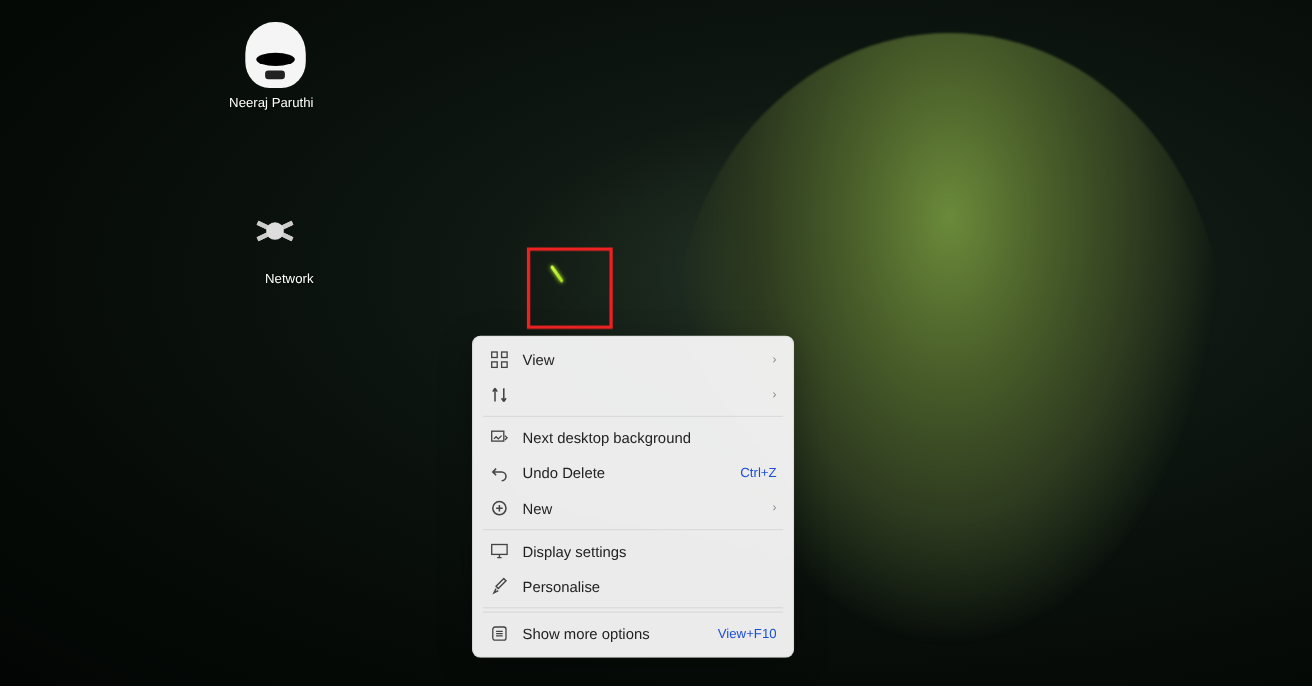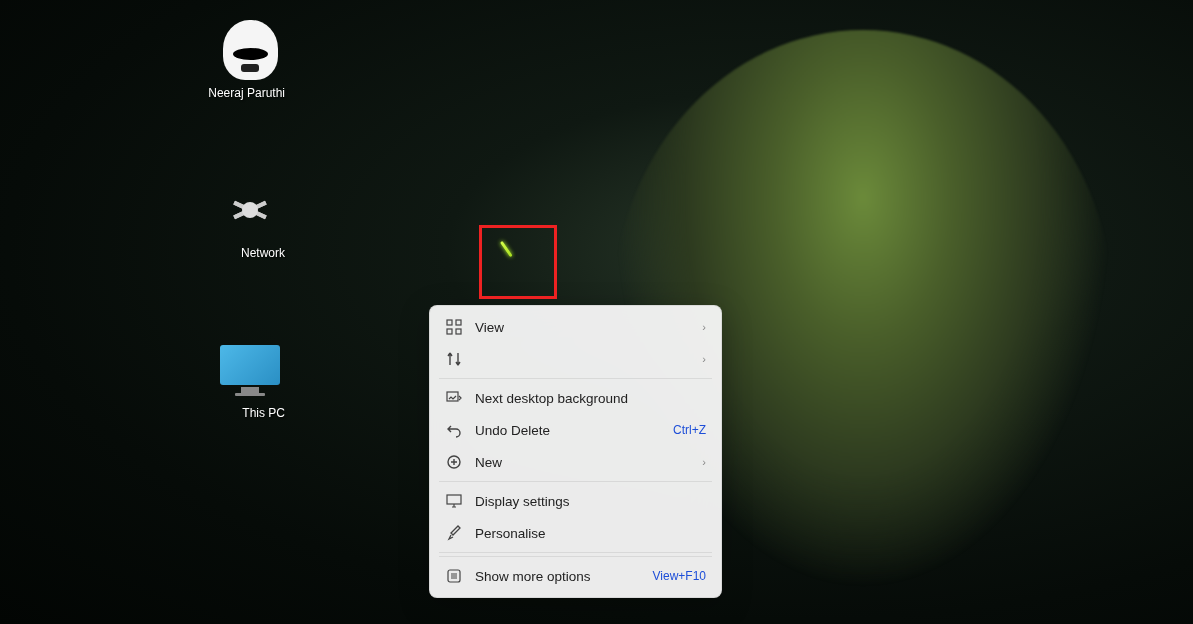--- a/index.html
+++ b/index.html
@@ -267,30 +267,20 @@
         <div class="wing"></div>
           <div class="wing"></div>
           <div class="wing"></div>
           <div class="wing"></div>
         <div class="body"></div>
       </div>
     </div>
     <div class="icon-label">Network</div>
   </div>
 
-  <div class="desktop-icon">
-    <div class="icon-image">
-      <div class="pc-icon">
-        <div class="pc-screen"></div>
-        <div class="pc-stand"></div>
-        <div class="pc-base"></div>
-      </div>
-    </div>
-    <div class="icon-label">This PC</div>
-  </div>
 
 
 </div>
 
 <div class="context-menu">
 
   <div class="menu-item">
     <span class="menu-icon">
         <svg viewBox="0 0 16 16" fill="none" stroke="currentColor" stroke-width="1.2">
           <rect x="1" y="1" width="5" height="5"></rect>

